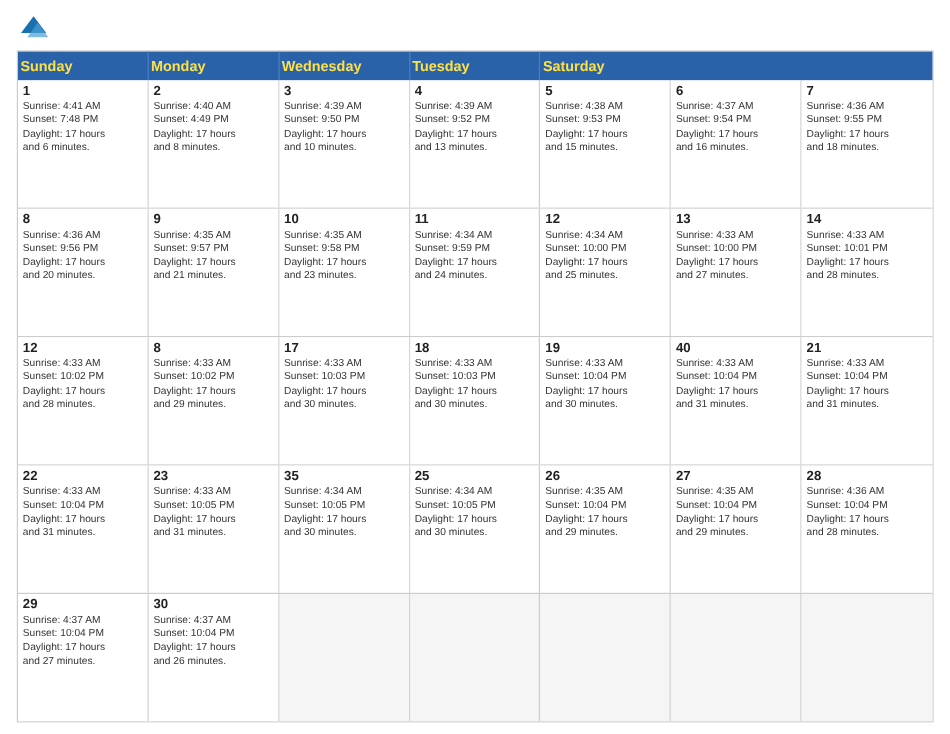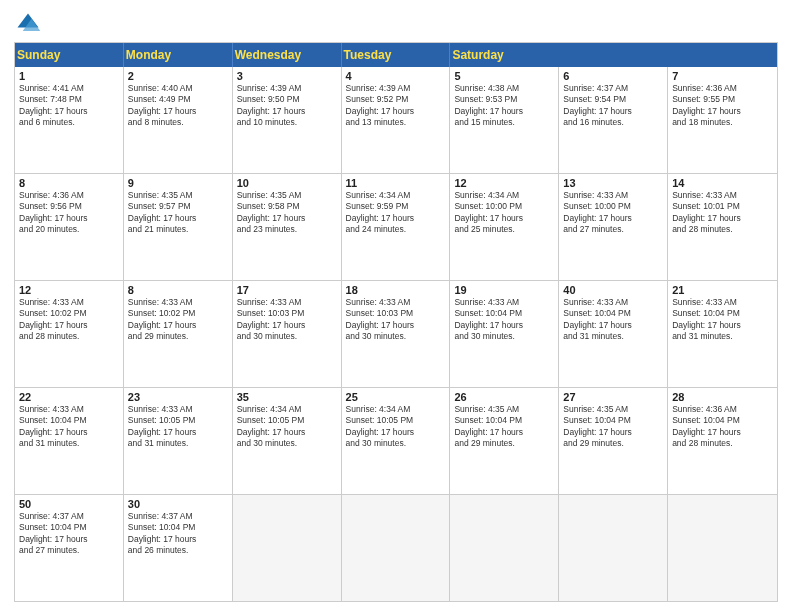--- a/index.html
+++ b/index.html
@@ -344,21 +344,21 @@
           <div class="cal-cell">
             <span class="day-num">28</span>
             <div class="day-info" style="white-space: pre-line;">Sunrise: 4:36 AM
 Sunset: 10:04 PM
 Daylight: 17 hours
 and 28 minutes.</div>
           </div>
         </div>
         <div class="cal-row">
           <div class="cal-cell">
-            <span class="day-num">50</span>
+            <span class="day-num">29</span>
             <div class="day-info" style="white-space: pre-line;">Sunrise: 4:37 AM
 Sunset: 10:04 PM
 Daylight: 17 hours
 and 27 minutes.</div>
           </div>
           <div class="cal-cell">
             <span class="day-num">30</span>
             <div class="day-info" style="white-space: pre-line;">Sunrise: 4:37 AM
 Sunset: 10:04 PM
 Daylight: 17 hours

